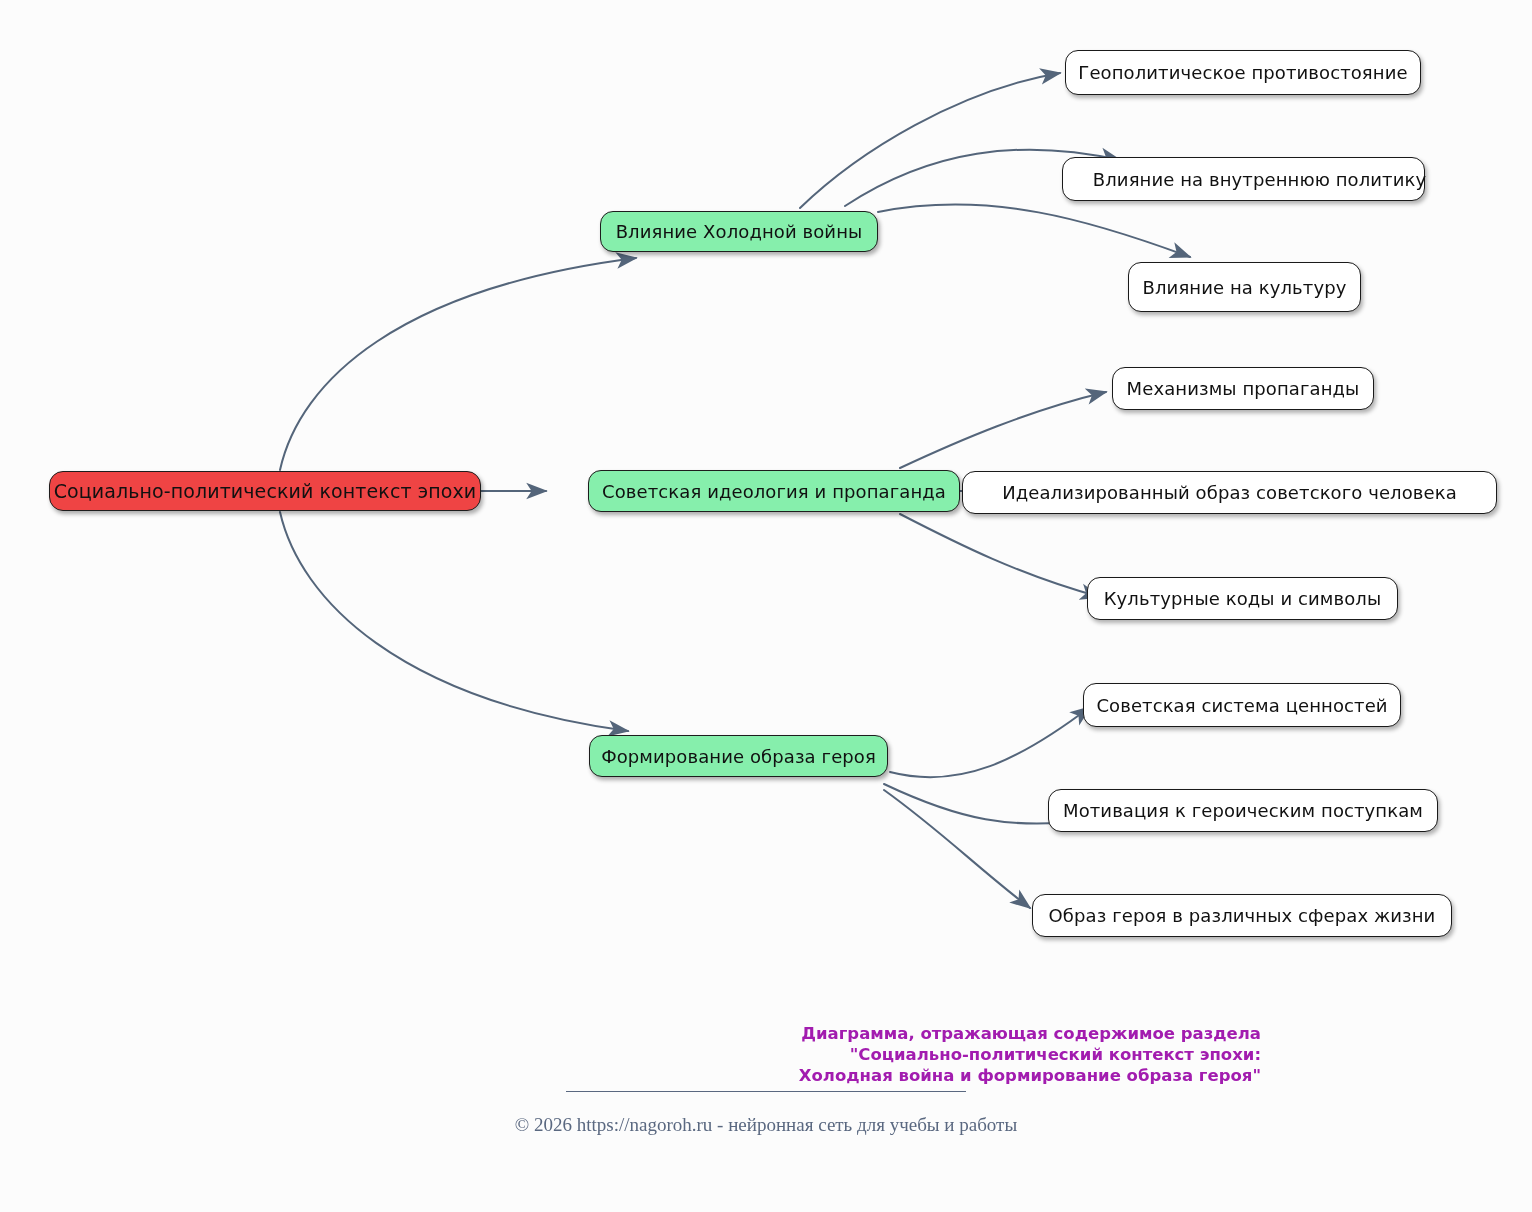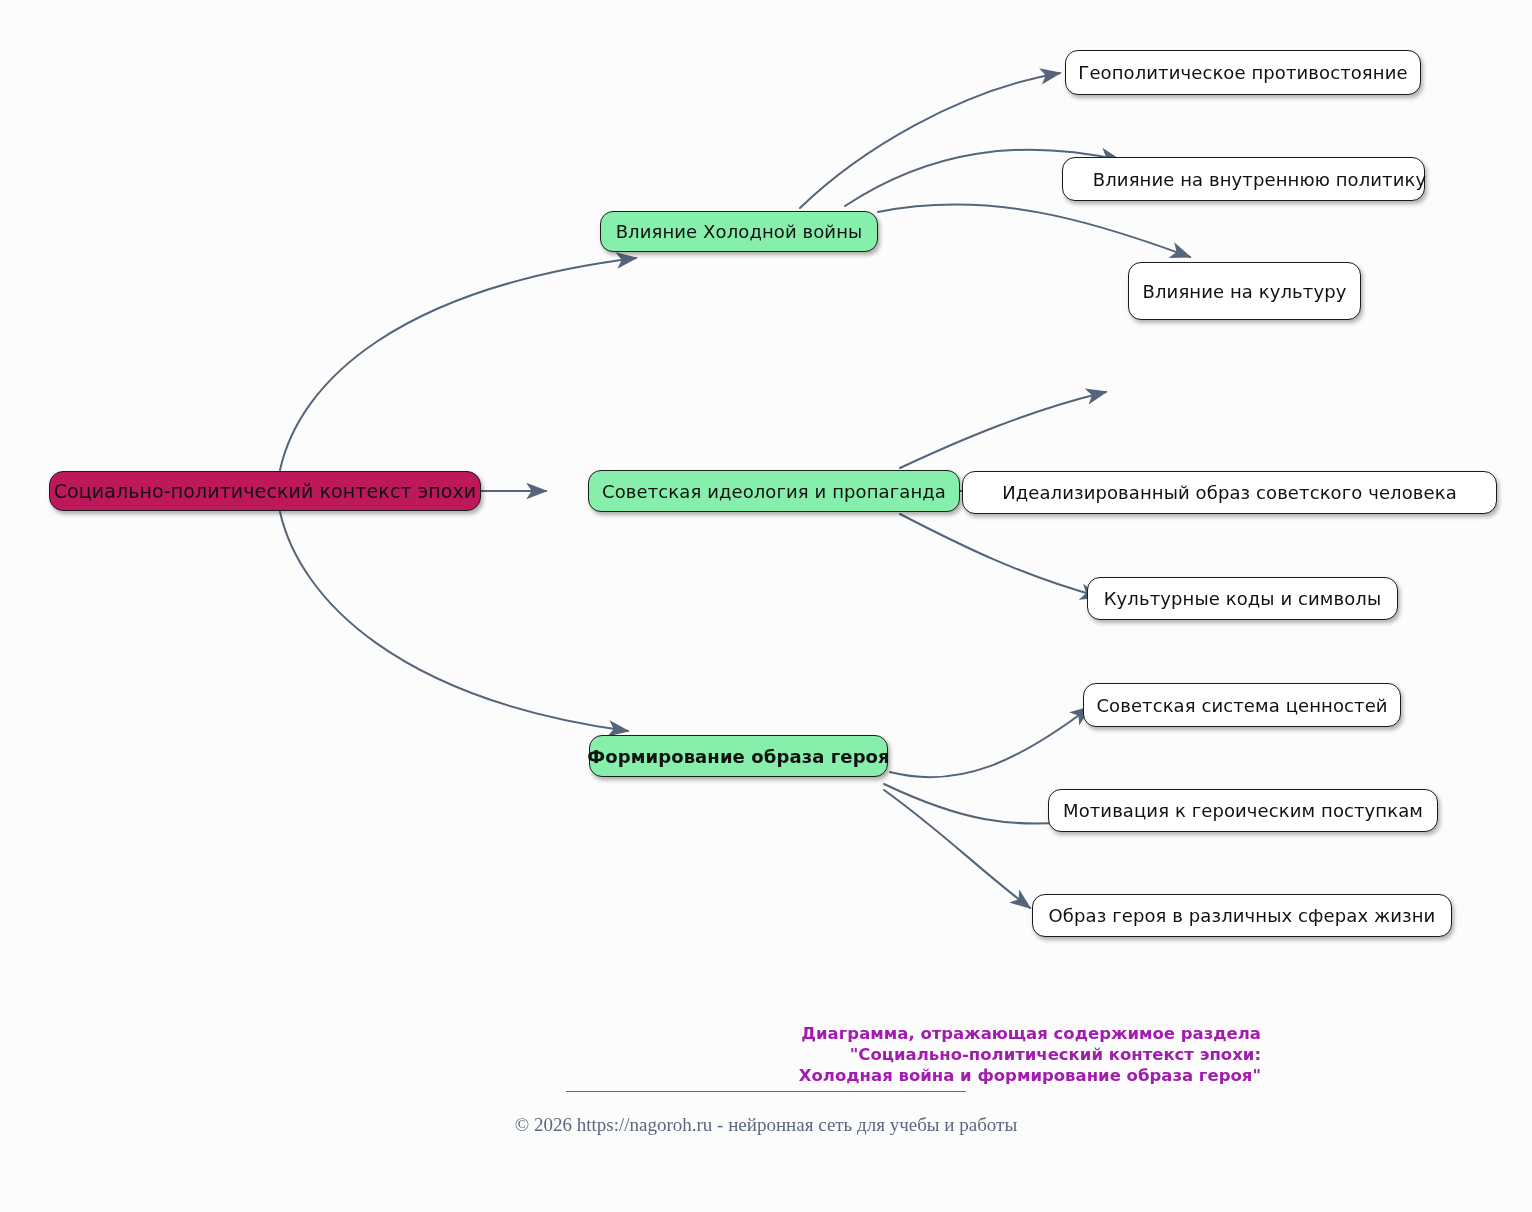--- a/index.html
+++ b/index.html
@@ -31,21 +31,21 @@
     display: flex;
     align-items: center;
     justify-content: center;
     white-space: nowrap;
     border-radius: 12px;
     font-family: "DejaVu Sans", sans-serif;
     color: #111111;
     letter-spacing: 0.1px;
   }
   .node-root {
-    background: #be185d;
+    background: #ef4444;
     border: 1.6px solid #1d1d1d;
     border-radius: 14px;
     font-size: 19px;
     box-shadow: 2px 3px 4px rgba(0,0,0,0.32);
   }
   .node-branch {
     background: #86efac;
     border: 1.6px solid #1d1d1d;
     border-radius: 13px;
     font-size: 18px;
@@ -135,38 +135,41 @@
   </div>
 
   <div class="node node-leaf" style="left:1065px; top:50px; width:356px; height:45px;">
     <span>Геополитическое противостояние</span>
   </div>
 
   <div class="node node-leaf" style="left:1062px; top:157px; width:363px; height:44px;padding-left:32px;">
     <span>Влияние на внутреннюю политику</span>
   </div>
 
-  <div class="node node-leaf" style="left:1128px; top:262px; width:233px; height:58px;">
+  <div class="node node-leaf" style="left:1128px; top:262px; width:233px; height:50px;">
     <span>Влияние на культуру</span>
   </div>
 
   <div class="node node-branch" style="left:553px; top:470px; width:372px; height:42px;margin-left:35px;">
     <span>Советская идеология и пропаганда</span>
   </div>
 
+  <div class="node node-leaf" style="left:1112px; top:367px; width:262px; height:43px;">
+    <span>Механизмы пропаганды</span>
+  </div>
 
   <div class="node node-leaf" style="left:962px; top:471px; width:535px; height:43px;">
     <span>Идеализированный образ советского человека</span>
   </div>
 
   <div class="node node-leaf" style="left:1087px; top:577px; width:311px; height:43px;">
     <span>Культурные коды и символы</span>
   </div>
 
-  <div class="node node-branch" style="left:589px; top:735px; width:299px; height:42px;font-weight:bold;">
+  <div class="node node-branch" style="left:589px; top:735px; width:299px; height:42px;">
     <span>Формирование образа героя</span>
   </div>
 
   <div class="node node-leaf" style="left:1083px; top:683px; width:318px; height:44px;">
     <span>Советская система ценностей</span>
   </div>
 
   <div class="node node-leaf" style="left:1048px; top:789px; width:390px; height:43px;">
     <span>Мотивация к героическим поступкам</span>
   </div>

